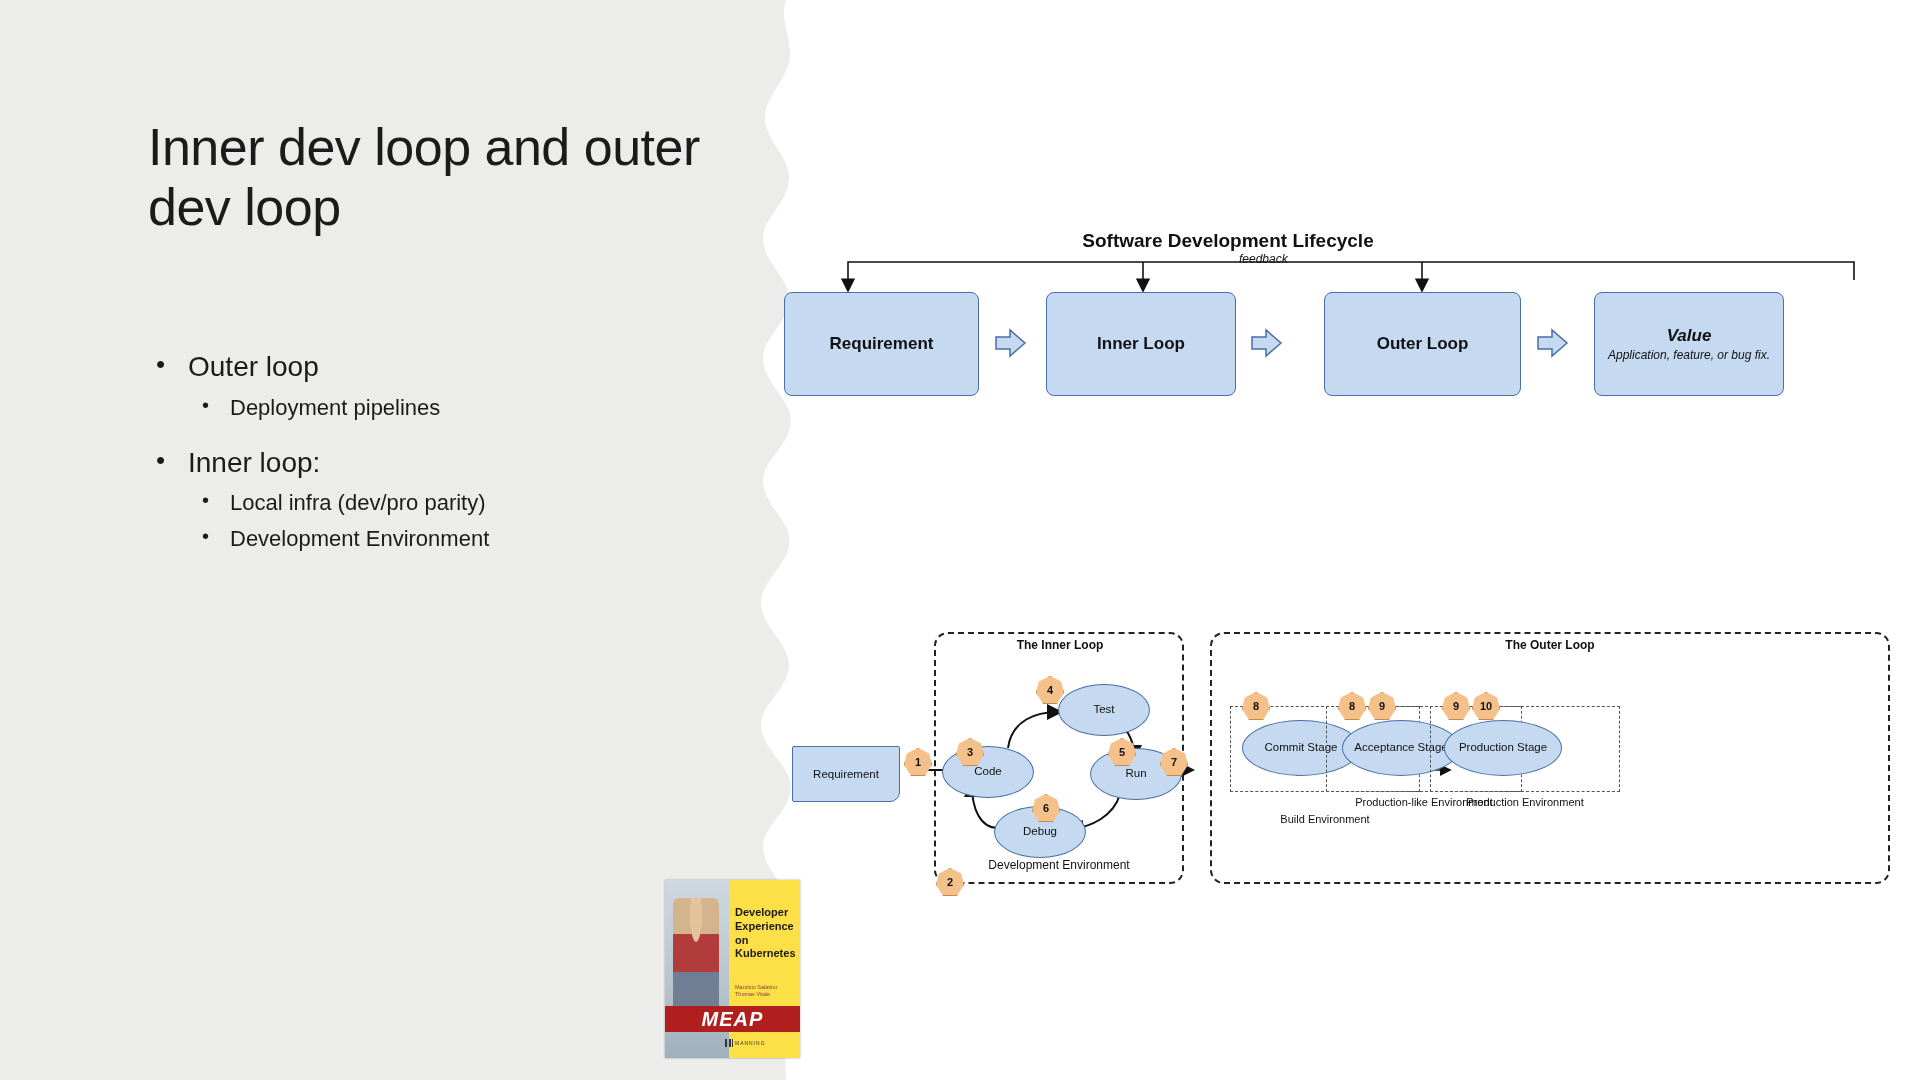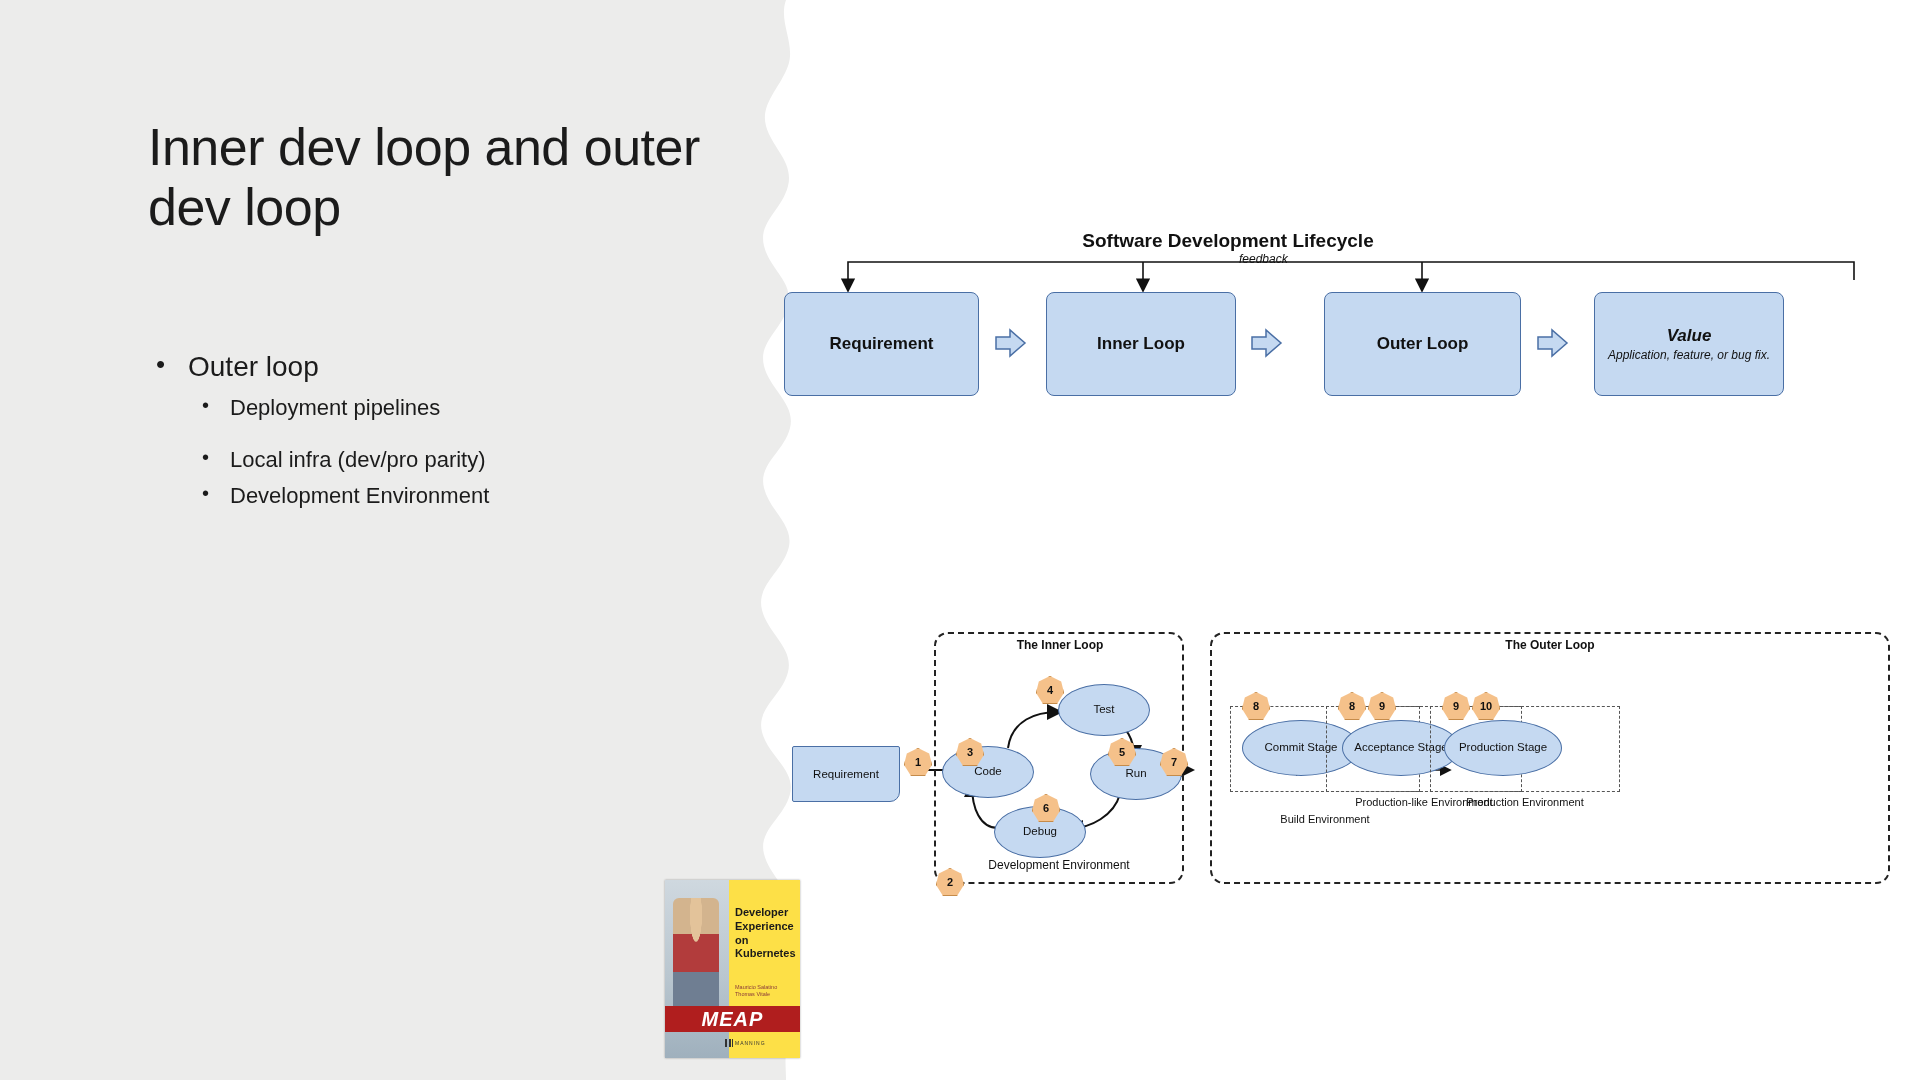--- a/index.html
+++ b/index.html
@@ -322,20 +322,21 @@
              C80,940 56,952 62,976 C68,1000 94,1014 88,1038 C84,1056 86,1068 86,1080
              L140,1080 Z" fill="#ffffff"></path>
   </svg>
 
   <div class="title">Inner dev loop and outer dev loop</div>
 
   <div class="bullets">
     <div class="b1">Outer loop</div>
     <div class="b2">Deployment pipelines</div>
     <div class="spacer"></div>
+    <div class="b1">Inner loop:</div>
     <div class="b2">Local infra (dev/pro parity)</div>
     <div class="b2">Development Environment</div>
   </div>
 
 
   <div class="book">
     <div class="spine"></div>
     <div class="fig"></div>
     <div class="btitle">Developer Experience on Kubernetes</div>
     <div class="bauthors">Mauricio Salatino Thomas Vitale</div>

